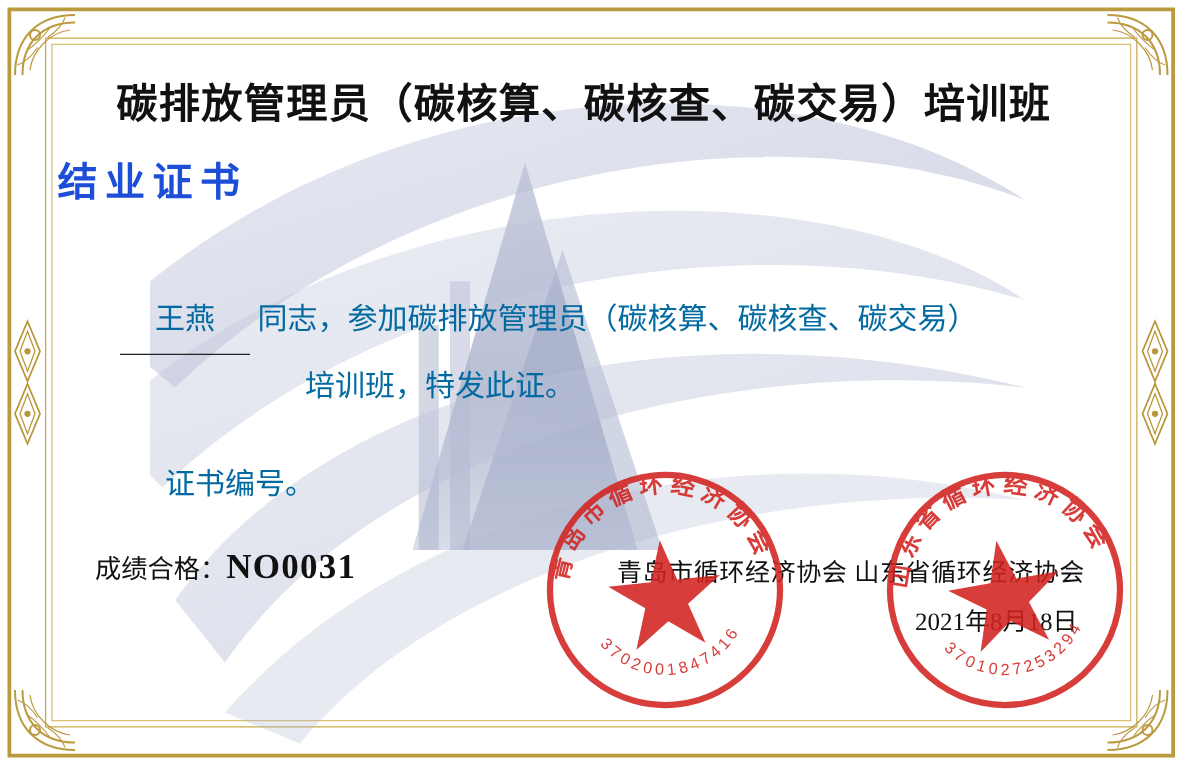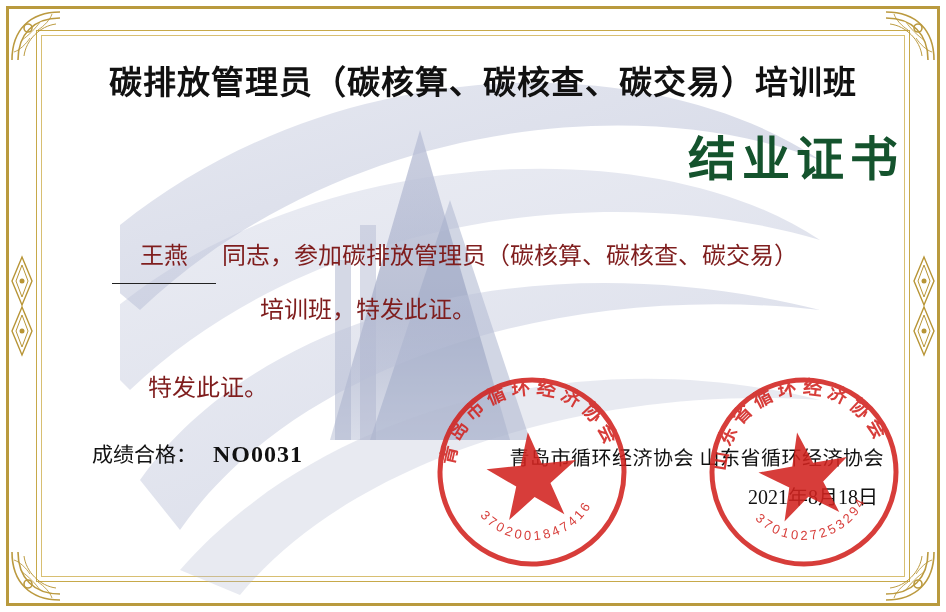--- a/index.html
+++ b/index.html
@@ -70,54 +70,54 @@
     left: 120px; top: 10px;
     width: 700px; height: 592px;
     pointer-events: none;
     overflow: hidden;
   }
   .watermark svg { width: 100%; height: 100%; display: block; }
 
   
   .content {
     position: absolute;
-    left: 62px; top: 44px;
+    left: 46px; top: 44px;
     width: 842px; height: 524px;
   }
 
   .title-main {
     position: absolute;
     top: 12px; left: 0; width: 100%;
     text-align: center;
     font-size: 33px;
     font-weight: bold;
     letter-spacing: 1px;
     color: #111;
     white-space: nowrap;
     font-family: "Liberation Serif", "DejaVu Serif", serif;
   }
   .title-sub {
     position: absolute;
     top: 76px; left: 0; width: 100%;
-    text-align: right;
-    font-size: 48px;
+    text-align: left;
+    font-size: 32px;
     font-weight: bold;
     letter-spacing: 6px;
-    color: #14532d;
+    color: #1d4ed8;
   }
 
   .body-block {
     position: absolute;
     top: 186px;
     left: 30px;
     width: 790px;
   }
   .body-line {
     font-size: 24px;
-    color: #7f1d1d;
+    color: #0369a1;
     line-height: 52px;
     white-space: nowrap;
   }
   .line1 { padding-left: 20px; }
   .name {
     display: inline-block;
     min-width: 92px;
     text-align: center;
     border-bottom: 1.5px solid #222;
     padding: 0 6px 1px 6px;
@@ -133,23 +133,23 @@
   .cert-no {
     position: absolute;
     left: 30px;
     top: 394px;
     font-size: 21px;
     color: #111;
     white-space: nowrap;
   }
   .cert-no .no-value {
     font-weight: bold;
-    font-size: 24px;
+    font-size: 28px;
     letter-spacing: 1px;
-    margin-left: 16px;
+    margin-left: 0;
   }
 
   .signers {
     position: absolute;
     right: 20px;
     top: 398px;
     text-align: left;
     white-space: nowrap;
   }
   .signers .org-row {
@@ -280,21 +280,21 @@
   <div class="content">
 
     <div class="title-main">碳排放管理员（碳核算、碳核查、碳交易）培训班</div>
     <div class="title-sub">结业证书</div>
 
     <div class="body-block">
       <div class="body-line line1">
         <span class="name">王燕</span><span>同志，参加碳排放管理员（碳核算、碳核查、碳交易）</span>
       </div>
       <div class="body-line line2">培训班，特发此证。</div>
-      <div class="body-line line3">特发此证。</div>
+      <div class="body-line line3">证书编号。</div>
     </div>
 
     <div class="cert-no">
       <span>成绩合格：</span><span class="no-value">NO0031</span>
     </div>
 
     <div class="signers">
       <div class="org-row">青岛市循环经济协会  山东省循环经济协会</div>
       <div class="date-row">2021年8月18日</div>
     </div>

